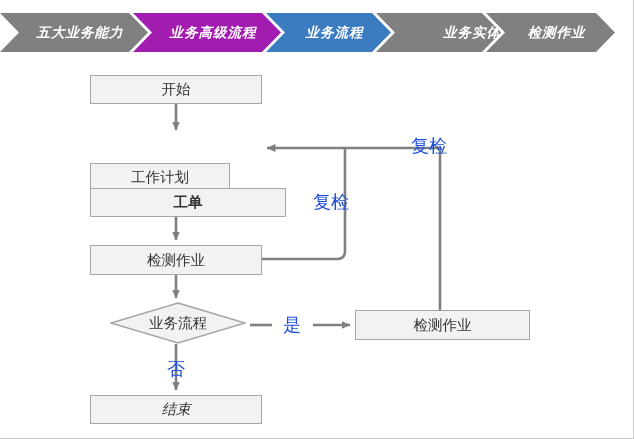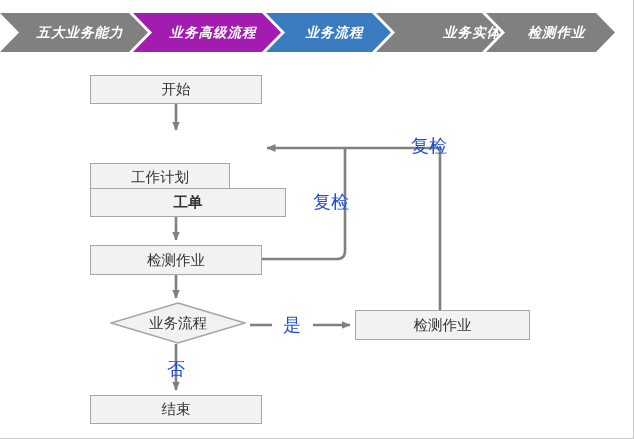--- a/index.html
+++ b/index.html
@@ -172,21 +172,21 @@
       <svg class="diamond-shape" viewBox="0 0 136 42" preserveAspectRatio="none">
         <polygon points="68,1 135,21 68,41 1,21" fill="#f2f2f2" stroke="#a6a6a6" stroke-width="1.6"></polygon>
       </svg>
       <span class="diamond-label">业务流程</span>
     </div>
 
     <div class="node" style="left:355px;top:310px;width:175px;height:30px;">
       <span>检测作业</span>
     </div>
 
-    <div class="node" style="left:90px;top:395px;width:172px;height:29px;">
+    <div class="node" style="left:90px;top:395px;width:172px;height:29px;font-style:italic;">
       <span>结束</span>
     </div>
 
     <div class="edge-label" style="left:411px;top:134px;">
       <span>复检</span>
     </div>
     <div class="edge-label" style="left:313px;top:190px;">
       <span>复检</span>
     </div>
     <div class="edge-label" style="left:283px;top:313px;">

